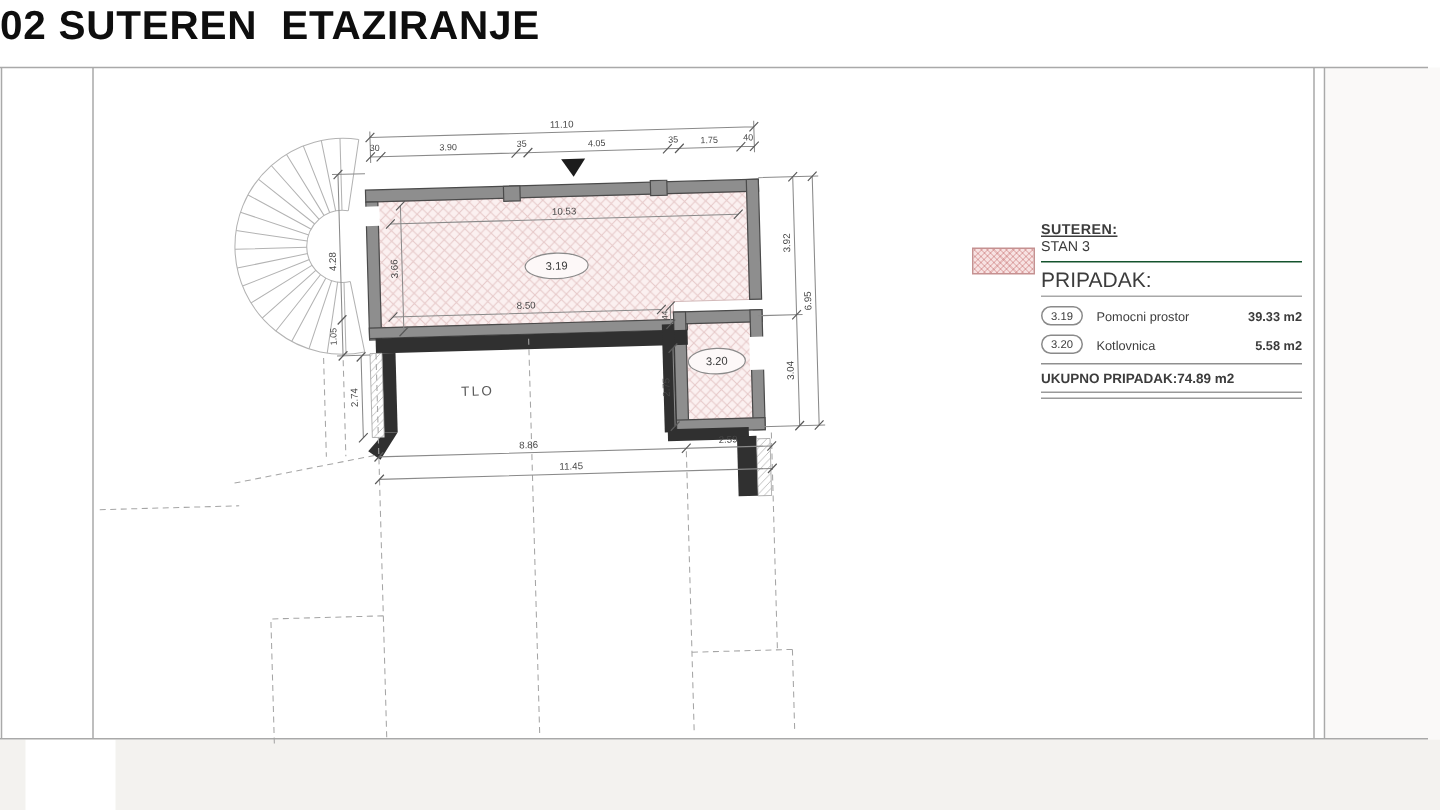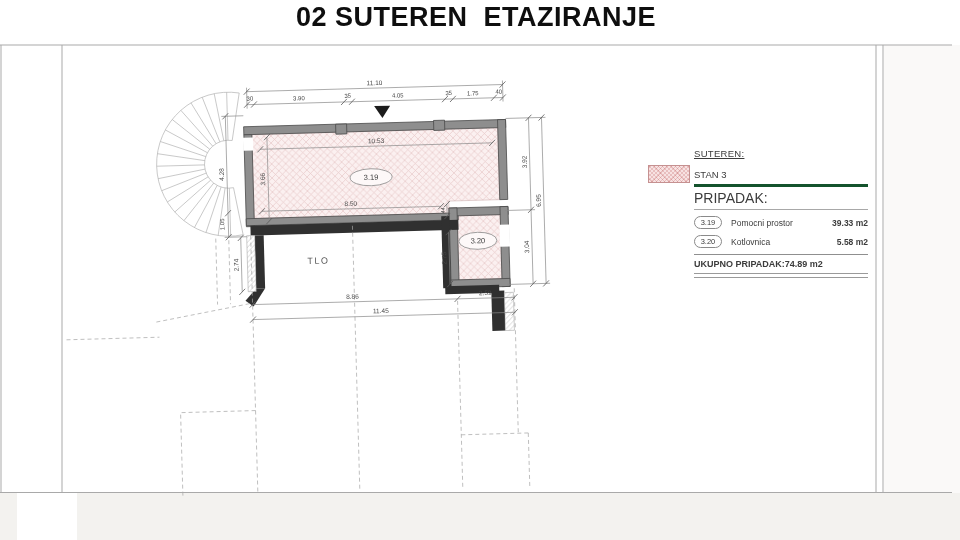--- a/index.html
+++ b/index.html
@@ -1,21 +1,21 @@
 <!DOCTYPE html>
 <html><head>
 <meta charset="utf-8">
 <style>
   html,body{margin:0;padding:0;}
   body{
     width:960px;height:540px;position:relative;overflow:hidden;
     background:#ffffff;font-family:"Liberation Sans",sans-serif;
   }
   .title{
-    position:absolute;left:0;top:2px;width:952px;text-align:center;
+    position:absolute;left:0;top:2px;width:952px;text-align:left;
     font-size:27px;font-weight:700;letter-spacing:.5px;color:#0e0e0e;
     white-space:pre;
   }
   svg{position:absolute;left:0;top:0;}
   .dim{font-size:6.5px;fill:#474747;}
   .dim-s{font-size:6px;fill:#474747;}
   .dim-xs{font-size:5.5px;fill:#474747;}
   .roomlbl{font-size:7.5px;fill:#3a3a3a;}
   .tlo{font-size:9px;letter-spacing:1.5px;fill:#5a5a5a;}
 
@@ -24,25 +24,25 @@
     color:#3c3c3c;font-size:8.5px;
   }
   .legend-swatch{
     position:absolute;left:-46px;top:17px;width:40px;height:16px;
     border:1px solid #c59191;
     background:repeating-linear-gradient(45deg,#fbf0f0 0 2px,#eccaca 2px 3px),
                repeating-linear-gradient(-45deg,#fbf0f0 0 2px,#eccaca 2px 3px);
     background-blend-mode:multiply;
   }
   .legend-heading{
-    font-size:9.5px;font-weight:400;text-decoration:underline;
-    margin-bottom:10px;letter-spacing:.3px;
+    font-size:9.5px;font-weight:700;text-decoration:underline;
+    margin-bottom:0;letter-spacing:.3px;
   }
   .legend-stan{
-    font-size:9.5px;padding-bottom:4px;border-bottom:3px solid #14532d;
+    font-size:9.5px;padding-bottom:4px;border-bottom:1px solid #14532d;
   }
   .legend-section{
     font-size:14px;padding:3px 0 3px 0;border-bottom:1px solid #a8a8a8;
   }
   .legend-item{display:flex;align-items:center;margin-top:6px;}
   .pill{
     width:24px;text-align:center;border:1px solid #8a8a8a;border-radius:8px;
     font-size:7.5px;padding:1px 1px;color:#3c3c3c;background:#fff;flex:none;
   }
   .lbl{flex:1;margin-left:9px;}

